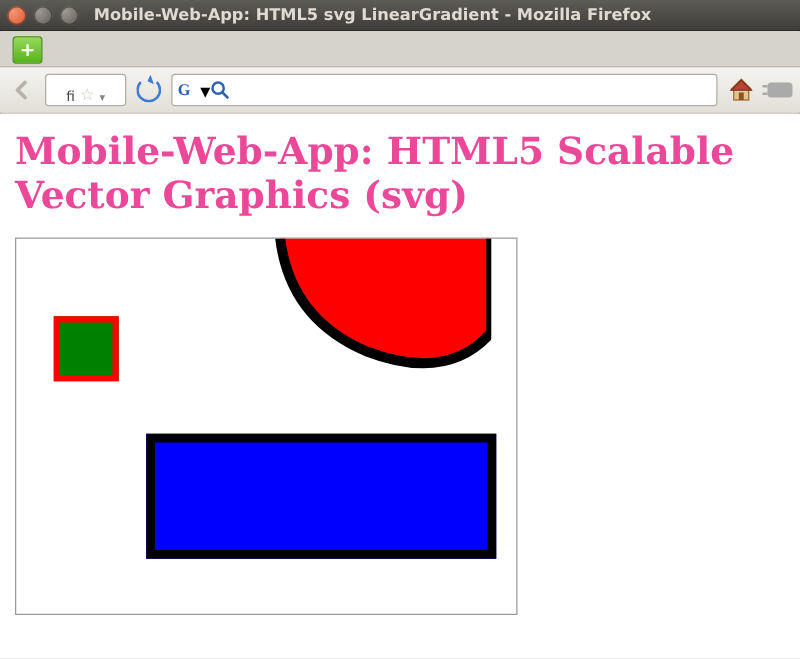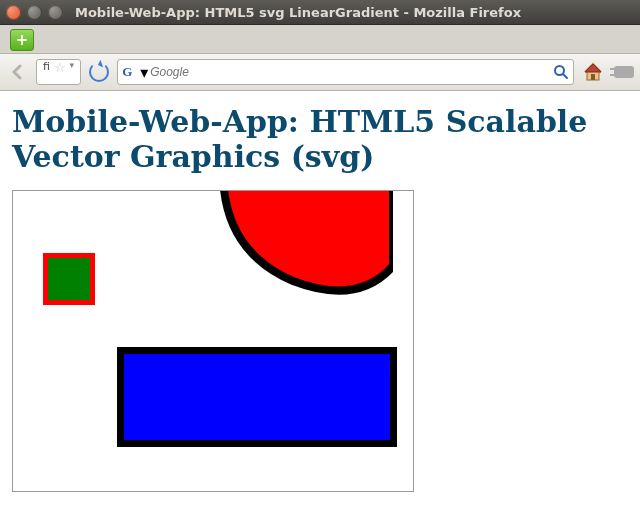--- a/index.html
+++ b/index.html
@@ -14,39 +14,39 @@
   
   .tabstrip{height:28px;background:#d6d3cd;display:flex;align-items:flex-end;border-bottom:1px solid #b7b3aa;padding-left:4px;}
   .tab{display:flex;align-items:center;height:24px;background:linear-gradient(to bottom,#f9f8f6,#e9e6df);border:1px solid #b7b3aa;border-bottom:none;border-top-left-radius:4px;border-top-right-radius:4px;padding:0 8px 0 6px;font-size:12px;color:#555;max-width:230px;}
   .tab .favicon{width:14px;height:14px;border:1px dotted #888;margin-right:5px;border-radius:2px;}
   .tab .tablabel{white-space:nowrap;overflow:hidden;text-overflow:ellipsis;}
   .newtab{width:22px;height:20px;margin:0 0 2px 6px;border-radius:3px;background:linear-gradient(to bottom,#97d85d,#57b31a);border:1px solid #4a8f1e;display:flex;align-items:center;justify-content:center;color:#fff;font-weight:bold;font-size:15px;line-height:1;}
   
   .navbar{height:36px;background:linear-gradient(to bottom,#f5f4f1,#e2dfd7);border-bottom:1px solid #b7b3aa;display:flex;align-items:center;padding:0 6px;gap:4px;}
   .navbtn{width:24px;height:24px;display:flex;align-items:center;justify-content:center;color:#8d8a82;}
   .arrow-left svg{width:16px;height:16px;}
-  .urlbox{display:flex;align-items:flex-start;height:24px;border:1px solid #b0ada4;border-radius:3px;background:#fff;padding:0 4px;margin-left:2px;}
+  .urlbox{display:flex;align-items:flex-end;height:24px;border:1px solid #b0ada4;border-radius:3px;background:#fff;padding:0 14px;margin-left:2px;}
   .urlbox .fi{font-size:11px;color:#444;margin:0 2px;}
   .urlbox .star{color:#c9c6be;font-size:13px;margin:0 2px;}
   .urlbox .dd{color:#888;font-size:9px;margin:0 2px;}
   .reload{width:16px;height:16px;margin-left:4px;border:2px solid #3c7cd6;border-top-color:transparent;border-radius:50%;position:relative;}
   .reload:after{content:"";position:absolute;top:-3px;left:3px;border:4px solid transparent;border-right-color:#3c7cd6;transform:rotate(-20deg);}
   .searchbox{flex:1;display:flex;align-items:center;height:24px;border:1px solid #b0ada4;border-radius:3px;background:#fff;margin-left:4px;padding:0 4px;}
   .searchbox .engine{width:18px;height:16px;font-family:serif;font-weight:bold;font-size:13px;display:flex;align-items:center;}
   .searchbox .engine .gB{color:#2a5db0}
   .searchbox input{flex:1;border:none;outline:none;font-size:12px;color:#777;font-style:italic;background:transparent;}
   .searchbox .mag{width:16px;height:16px;}
   .mag svg{width:16px;height:16px;}
   .home{width:22px;height:22px;margin-left:4px;}
   .home svg{width:22px;height:22px;}
   .plugin{width:20px;height:12px;margin-left:6px;background:#aaa;border-radius:3px;position:relative;}
   .plugin:before{content:"";position:absolute;left:-4px;top:2px;width:4px;height:2px;background:#aaa;box-shadow:0 6px 0 #aaa;}
   
   .content{flex:1;background:#fff;overflow:auto;padding:8px 12px 12px 12px;}
-  h1.page-heading{font-family:"Bitstream Vera Serif","DejaVu Serif",Georgia,serif;font-weight:bold;font-size:30px;margin:6px 0 16px 0;color:#0c4a6e;line-height:1.15;}
+  h1.page-heading{font-family:"Bitstream Vera Serif","DejaVu Serif",Georgia,serif;font-weight:bold;font-size:30px;margin:6px 0 16px 0;color:#ec4899;line-height:1.15;}
   .svgbox{border:1px solid #999;width:400px;height:300px;background:#fff;position:relative;overflow:hidden;}
   
   .green-sq{position:absolute;left:30px;top:62px;width:52px;height:52px;background:#008000;border:5px solid red;box-sizing:border-box;}
   .blue-rect{position:absolute;left:104px;top:156px;width:280px;height:100px;background:#0000ff;border:7px solid #000;box-sizing:border-box;}
   .red-blob{position:absolute;left:120px;top:-20px;}
 </style>
 </head>
 <body>
 
 <div class="window">
@@ -74,21 +74,20 @@
       <span class="fi">fi</span>
       <span class="star">☆</span>
       <span class="dd">▾</span>
     </div>
     <span class="reload"></span>
     <div class="searchbox">
       <span class="engine">
           <span class="gB">G</span>
         </span>
       <span class="dd">▾</span>
-      <input type="text" placeholder="Google" style="">
       <span class="mag">
         <svg viewBox="0 0 16 16">
             <circle cx="6.5" cy="6.5" r="4.5" fill="none" stroke="#2d63b3" stroke-width="2"></circle>
             <line x1="10" y1="10" x2="14" y2="14" stroke="#2d63b3" stroke-width="2" stroke-linecap="round"></line>
           </svg>
       </span>
     </div>
     <span class="home">
       <svg viewBox="0 0 22 22">
         <path d="M3 11 L11 3 L19 11" fill="none" stroke="#c5893a" stroke-width="2"></path>

